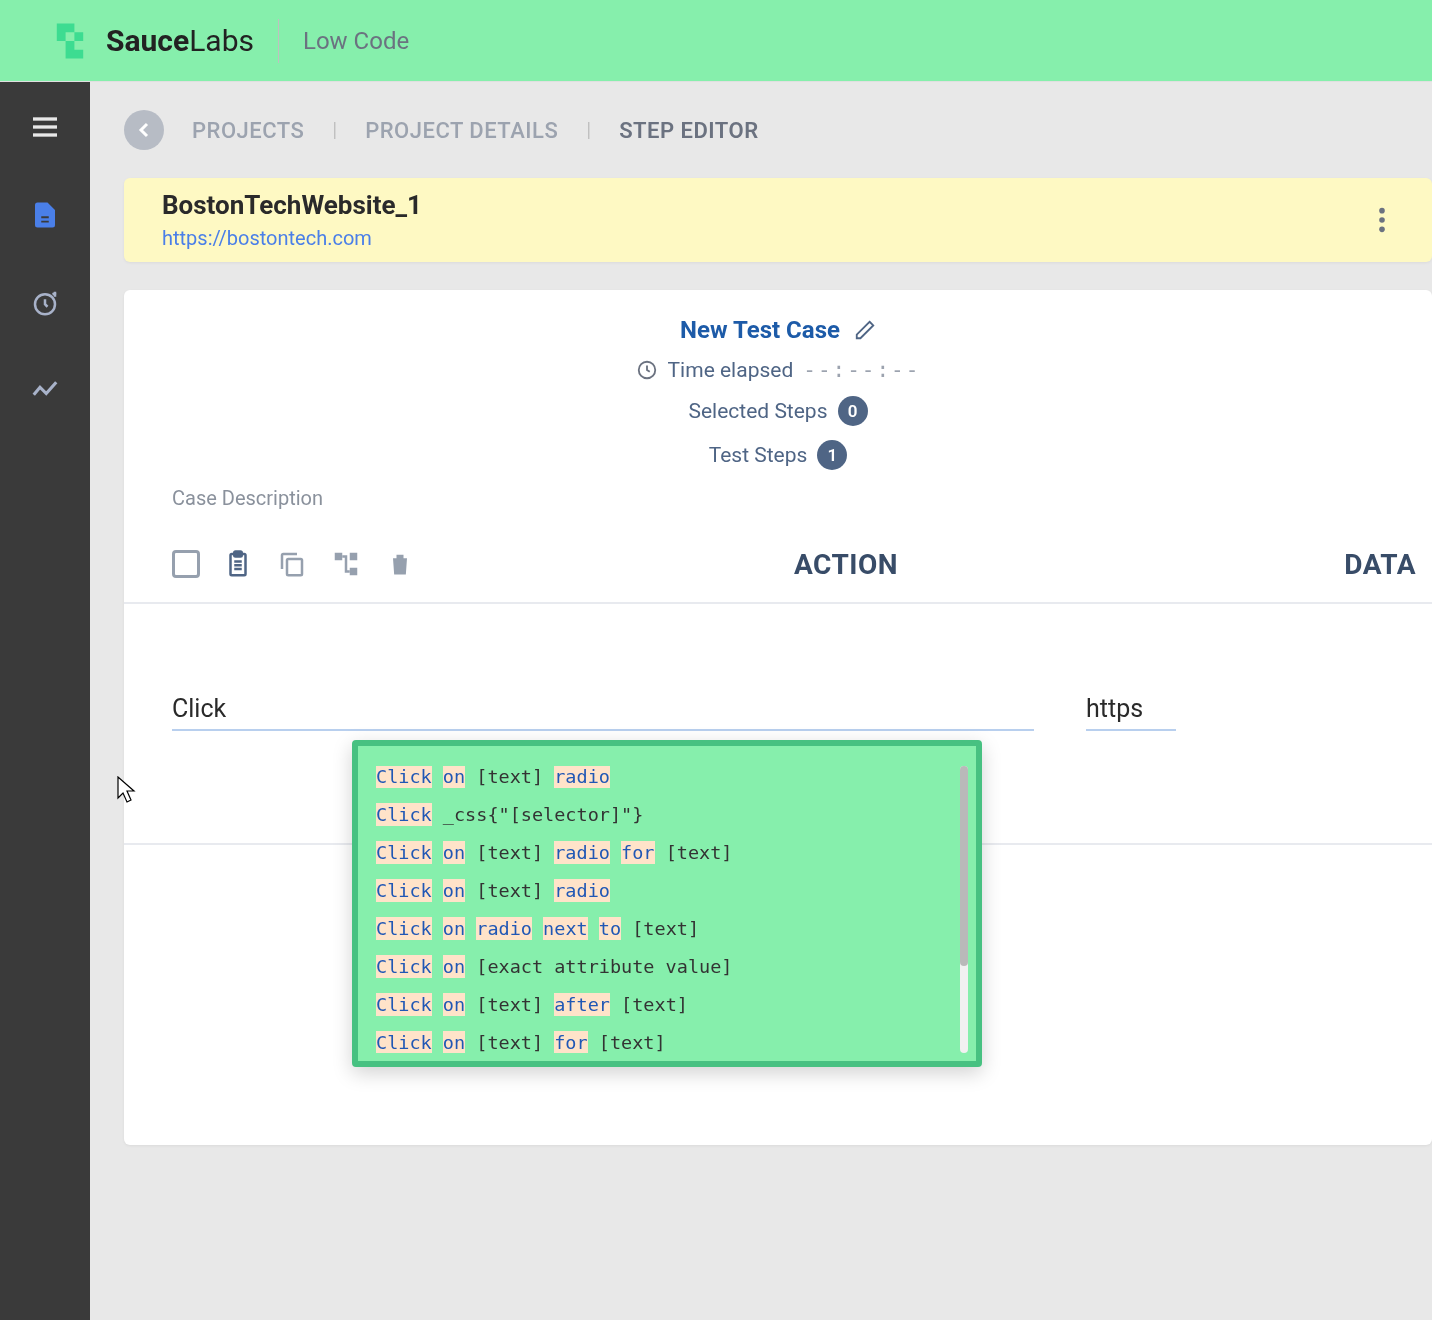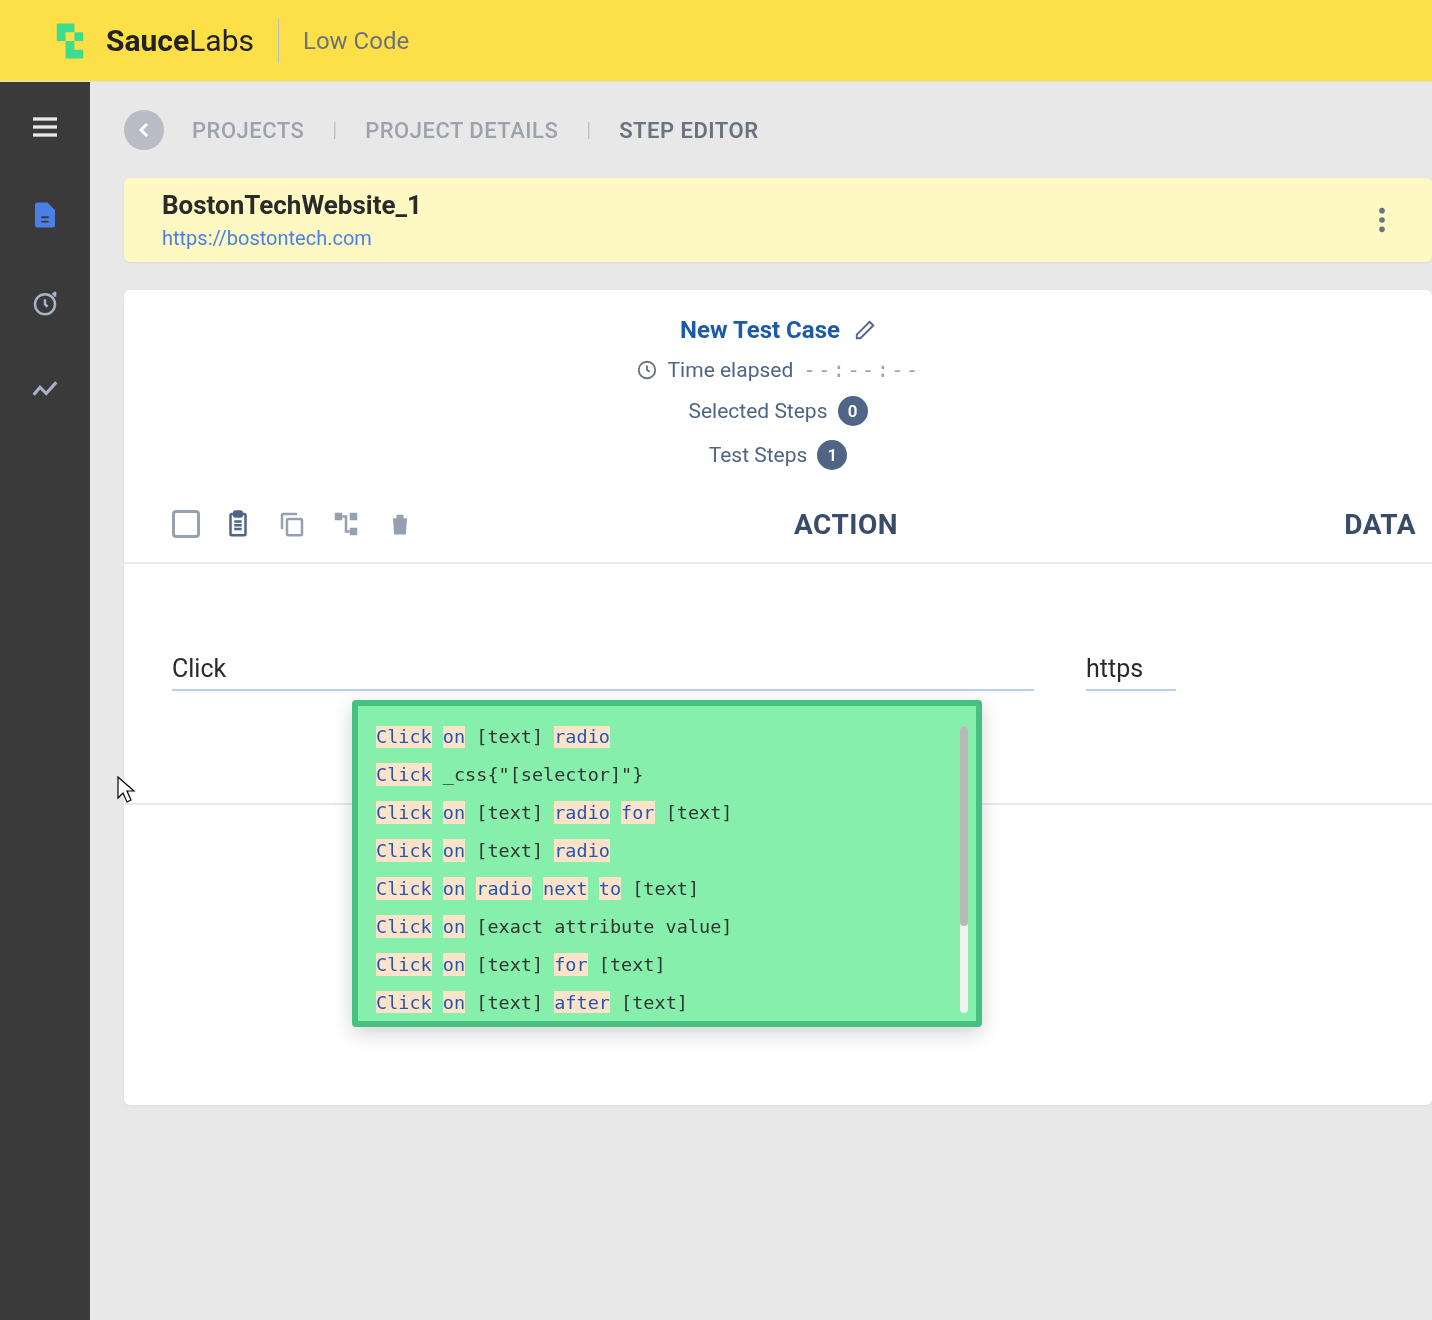--- a/index.html
+++ b/index.html
@@ -1,19 +1,19 @@
 <!DOCTYPE html>
 <html><head>
 <meta charset="utf-8">
 <style>
 * { box-sizing: border-box; margin: 0; padding: 0; }
 body { font-family: -apple-system, BlinkMacSystemFont, 'Segoe UI', Roboto, Helvetica, Arial, sans-serif; background: #e8e8e8; overflow: hidden; width: 1432px; height: 1320px; }
 
 .header {
-  background: #fde047;
+  background: #86efac;
   height: 82px;
   display: flex;
   align-items: center;
   padding: 0 48px;
   border-bottom: 1px solid #e0e0e0;
 }
 .logo-wrap { display: flex; align-items: center; gap: 14px; }
 .logo-icon { width: 44px; height: 44px; color: #3ddc91; }
 .logo-text { font-size: 30px; font-weight: 400; color: #222; }
 .logo-text b { font-weight: 700; }
@@ -238,20 +238,21 @@
           <span class="stat-mono">--:--:--</span>
         </div>
         <div class="stat">
           <span>Selected Steps</span>
           <span class="badge">0</span>
         </div>
         <div class="stat">
           <span>Test Steps</span>
           <span class="badge">1</span>
         </div>
+        <div class="case-desc">Case Description</div>
       </div>
 
       <div class="toolbar">
         <div class="tool checkbox"></div>
         <div class="tool paste">
           <svg width="30" height="30" viewBox="0 0 24 24" fill="none" stroke="currentColor" stroke-width="2">
               <rect x="6" y="4" width="12" height="17" rx="1"></rect>
               <rect x="9" y="2" width="6" height="4" rx="1" fill="currentColor"></rect>
               <line x1="9" y1="10" x2="15" y2="10"></line>
               <line x1="9" y1="13" x2="15" y2="13"></line>
@@ -285,22 +286,22 @@
         <div class="action-input-wrap">
           <input class="action-input" value="Click" style="">
           <div class="autocomplete">
             <div class="ac-list" id="ac-list">
                 <div class="ac-item"><span class="tok-hl">Click</span><span class="tok-plain"> </span><span class="tok-hl">on</span><span class="tok-plain"> [text] </span><span class="tok-hl">radio</span></div>
                 <div class="ac-item"><span class="tok-hl">Click</span><span class="tok-plain"> _css{"[selector]"}</span></div>
                 <div class="ac-item"><span class="tok-hl">Click</span><span class="tok-plain"> </span><span class="tok-hl">on</span><span class="tok-plain"> [text] </span><span class="tok-hl">radio</span><span class="tok-plain"> </span><span class="tok-hl">for</span><span class="tok-plain"> [text]</span></div>
                 <div class="ac-item"><span class="tok-hl">Click</span><span class="tok-plain"> </span><span class="tok-hl">on</span><span class="tok-plain"> [text] </span><span class="tok-hl">radio</span></div>
                 <div class="ac-item"><span class="tok-hl">Click</span><span class="tok-plain"> </span><span class="tok-hl">on</span><span class="tok-plain"> </span><span class="tok-hl">radio</span><span class="tok-plain"> </span><span class="tok-hl">next</span><span class="tok-plain"> </span><span class="tok-hl">to</span><span class="tok-plain"> [text]</span></div>
                 <div class="ac-item"><span class="tok-hl">Click</span><span class="tok-plain"> </span><span class="tok-hl">on</span><span class="tok-plain"> [exact attribute value]</span></div>
+                <div class="ac-item"><span class="tok-hl">Click</span><span class="tok-plain"> </span><span class="tok-hl">on</span><span class="tok-plain"> [text] </span><span class="tok-hl">after</span><span class="tok-plain"> [text]</span></div>
                 <div class="ac-item"><span class="tok-hl">Click</span><span class="tok-plain"> </span><span class="tok-hl">on</span><span class="tok-plain"> [text] </span><span class="tok-hl">for</span><span class="tok-plain"> [text]</span></div>
-                <div class="ac-item"><span class="tok-hl">Click</span><span class="tok-plain"> </span><span class="tok-hl">on</span><span class="tok-plain"> [text] </span><span class="tok-hl">after</span><span class="tok-plain"> [text]</span></div>
               </div>
             <div class="ac-scroll">
                 <div class="ac-thumb"></div>
               </div>
           </div>
         </div>
         <input class="data-input" value="https" style="">
       </div>
 
       <div style="height:300px"></div>

